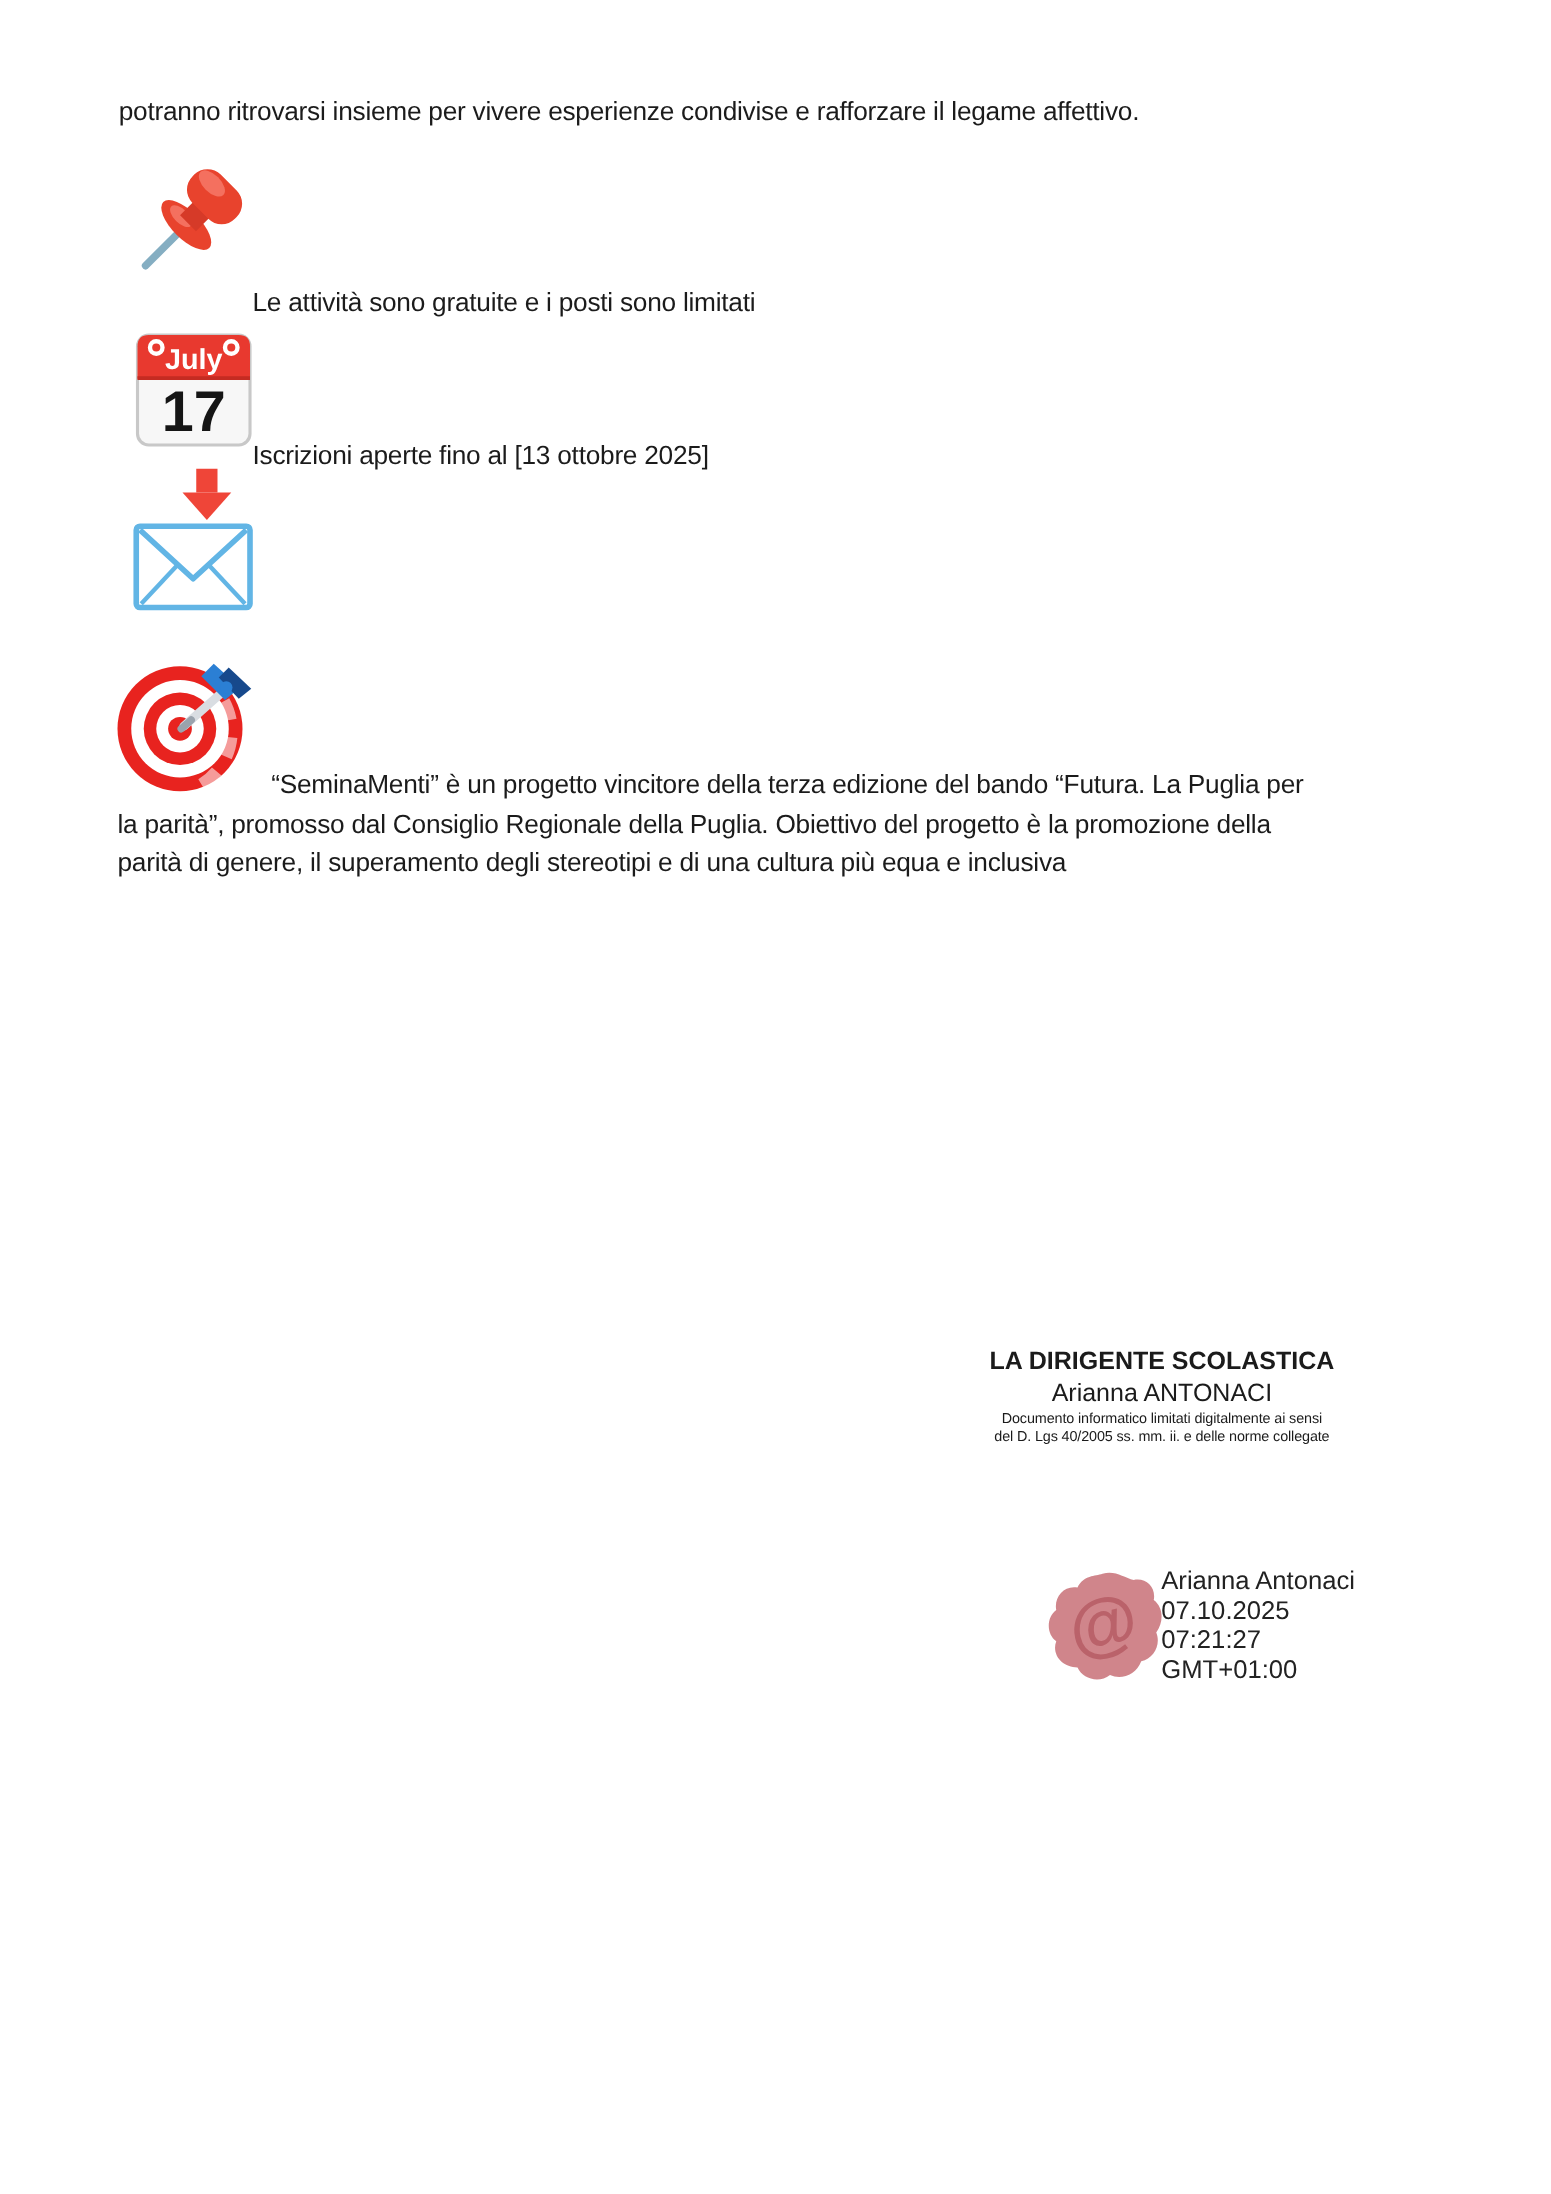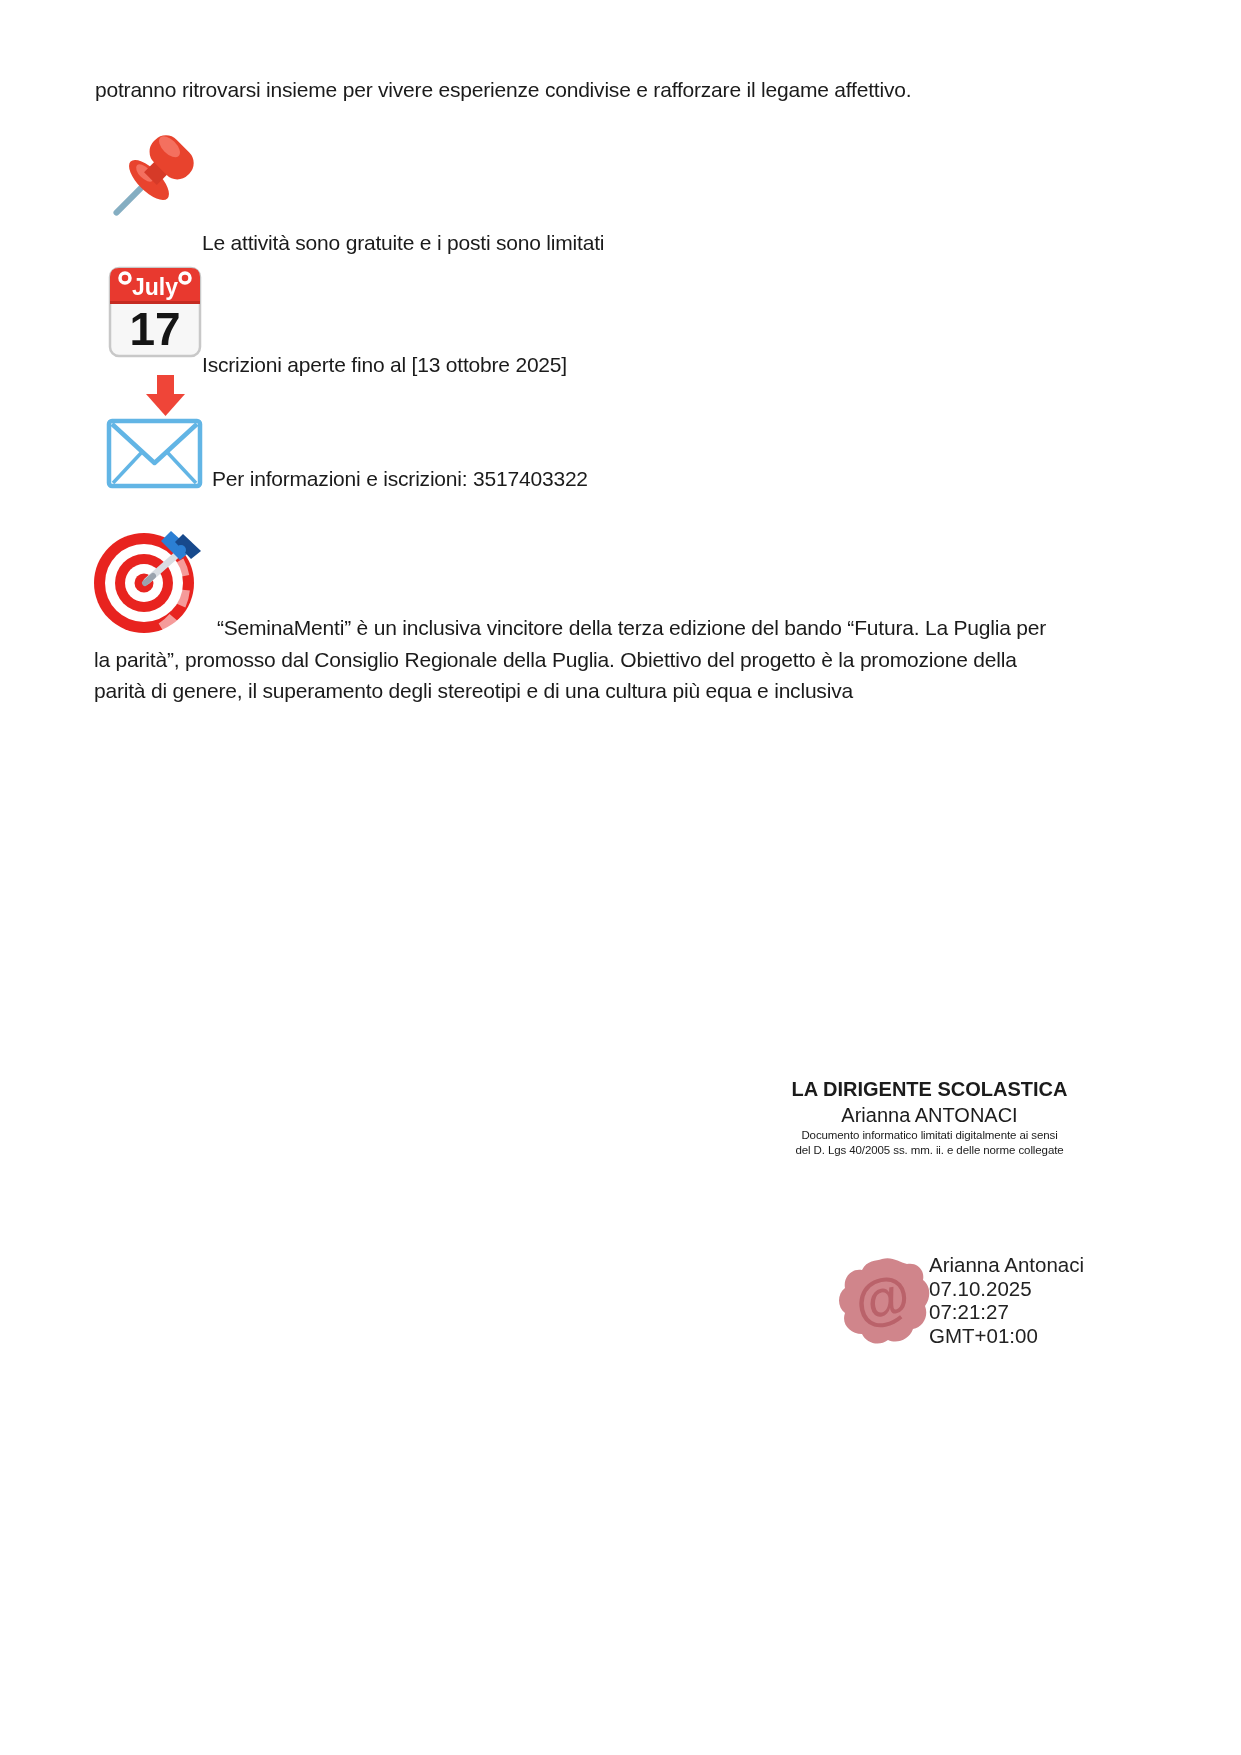--- a/index.html
+++ b/index.html
@@ -89,39 +89,38 @@
   <span class="icon-box envelope-icon">
     <svg width="97" height="115" viewBox="0 0 97 115">
       <rect x="51" y="1" width="17" height="19" fill="#ef4538"></rect>
       <polygon points="40,20 79,20 59.5,42" fill="#ef4538"></polygon>
       <rect x="3" y="47" width="91" height="65" rx="3" fill="#ffffff" stroke="#62b5e5" stroke-width="4.5"></rect>
       <path d="M6 50 L48.5 89 L91 50" fill="none" stroke="#62b5e5" stroke-width="4.5" stroke-linejoin="round"></path>
       <path d="M7 109 L36 78" fill="none" stroke="#62b5e5" stroke-width="3.5"></path>
       <path d="M90 109 L61 78" fill="none" stroke="#62b5e5" stroke-width="3.5"></path>
     </svg>
   </span>
-  <div class="doc-text item3 item-label">Per informazioni e iscrizioni: 3517403322</div>
 
   <span class="icon-box target-icon">
     <svg width="114" height="106" viewBox="0 0 114 106">
       <circle cx="53" cy="54" r="50" fill="#e8231f"></circle>
       <circle cx="53" cy="54" r="39" fill="#ffffff"></circle>
       <circle cx="53" cy="54" r="29" fill="#e8231f"></circle>
       <circle cx="53" cy="54" r="19" fill="#ffffff"></circle>
       <circle cx="53" cy="54" r="9.5" fill="#e8231f"></circle>
       <path d="M88 32 A50 50 0 0 1 68 100" fill="none" stroke="#ffffff" stroke-width="10" stroke-dasharray="16 14" opacity="0.55"></path>
       <path d="M90 22 L56 52" stroke="#d9dde2" stroke-width="7" stroke-linecap="round"></path>
       <path d="M62 47 L54 54" stroke="#9aa3ad" stroke-width="6" stroke-linecap="round"></path>
       <polygon points="80,2 101,21 89,31 70,12" fill="#2b7fd4"></polygon>
       <polygon points="92,5 110,22 100,30 84,13" fill="#17498c"></polygon>
       <circle cx="90" cy="21" r="5" fill="#2b7fd4"></circle>
     </svg>
   </span>
 
-  <div class="doc-text para-line1"><span class="bold">“SeminaMenti”</span><span> è un inclusiva vincitore della terza edizione del bando “Futura. La Puglia per</span></div>
+  <div class="doc-text para-line1"><span class="bold">“SeminaMenti”</span><span> è un progetto vincitore della terza edizione del bando “Futura. La Puglia per</span></div>
   <div class="doc-text para-line2">la parità”, promosso dal Consiglio Regionale della Puglia. Obiettivo del progetto è la promozione della</div>
   <div class="doc-text para-line3">parità di genere, il superamento degli stereotipi e di una cultura più equa e inclusiva</div>
 
   <div class="signature-block">
     <div class="signature-role">LA DIRIGENTE SCOLASTICA</div>
     <div class="signature-name">Arianna ANTONACI</div>
     <div class="signature-note">Documento informatico limitati digitalmente ai sensi</div>
     <div class="signature-note">del D. Lgs 40/2005 ss. mm. ii. e delle norme collegate</div>
   </div>
 

